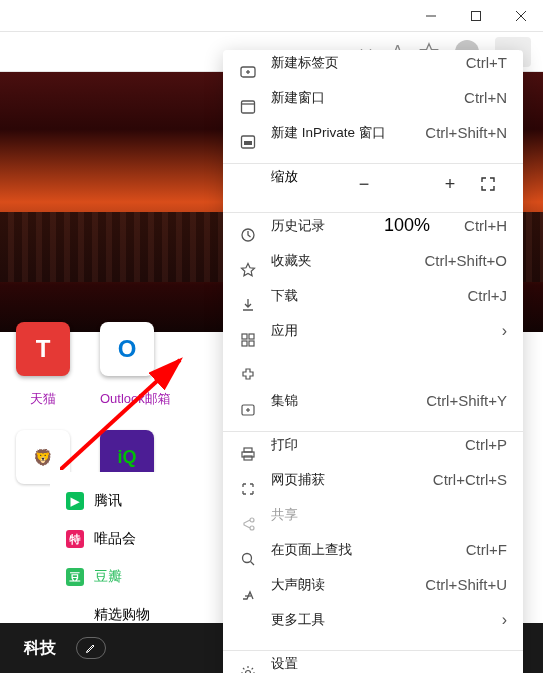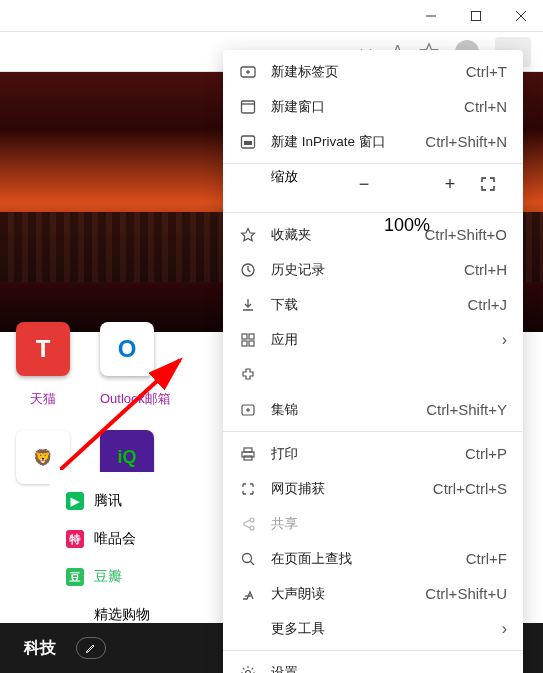--- a/index.html
+++ b/index.html
@@ -128,21 +128,21 @@
       top: 50px; right: 20px;
       width: 300px;
       background: #fff;
       box-shadow: 0 4px 20px rgba(0,0,0,0.2);
       border-radius: 4px;
       padding: 4px 0;
       z-index: 10;
       font-size: 13.5px;
     }
     .menu-item {
-      display: flex; align-items: center;
+      display: flex; 
       height: 35px;
       padding: 0 16px;
       cursor: pointer;
     }
     .mi-icon { width: 18px; margin-right: 14px; color: #555; display: flex; align-items: center; justify-content: center; }
     .mi-label { flex: 1; color: #222; }
     .mi-short { color: #555; font-size: 15px; }
     .mi-chev { color: #555; font-size: 16px; }
     .sep { height: 1px; background: #e5e5e5; margin: 4px 0; }
     .zoom-row {
@@ -299,36 +299,36 @@
           <path d="M2 6V2h4M14 6V2h-4M2 10v4h4M14 10v4h-4" fill="none" stroke="#333" stroke-width="1.4"></path>
         </svg>
       </span>
   </div>
 
   <div class="sep"></div>
 
   <div class="menu-item">
     <span class="mi-icon">
         <svg width="16" height="16" viewBox="0 0 16 16">
+          <circle cx="8" cy="8" r="6" fill="none" stroke="#555" stroke-width="1.3"></circle>
+          <path d="M8 4v4l2.5 2" fill="none" stroke="#555" stroke-width="1.3"></path>
+        </svg>
+      </span>
+    <span class="mi-label">历史记录</span>
+    <span class="mi-short">Ctrl+H</span>
+  </div>
+
+  <div class="menu-item">
+    <span class="mi-icon">
+        <svg width="16" height="16" viewBox="0 0 16 16">
           <path d="M8 1.5l2 4.3 4.5.5-3.3 3 .9 4.5L8 11.5l-4.1 2.3.9-4.5L1.5 6.3l4.5-.5z" fill="none" stroke="#555" stroke-width="1.2"></path>
         </svg>
       </span>
     <span class="mi-label">收藏夹</span>
     <span class="mi-short">Ctrl+Shift+O</span>
-  </div>
-
-  <div class="menu-item">
-    <span class="mi-icon">
-        <svg width="16" height="16" viewBox="0 0 16 16">
-          <circle cx="8" cy="8" r="6" fill="none" stroke="#555" stroke-width="1.3"></circle>
-          <path d="M8 4v4l2.5 2" fill="none" stroke="#555" stroke-width="1.3"></path>
-        </svg>
-      </span>
-    <span class="mi-label">历史记录</span>
-    <span class="mi-short">Ctrl+H</span>
   </div>
 
   <div class="menu-item">
     <span class="mi-icon">
         <svg width="16" height="16" viewBox="0 0 16 16">
           <path d="M8 2v8M5 7l3 3 3-3M3 13h10" fill="none" stroke="#555" stroke-width="1.3"></path>
         </svg>
       </span>
     <span class="mi-label">下载</span>
     <span class="mi-short">Ctrl+J</span>

